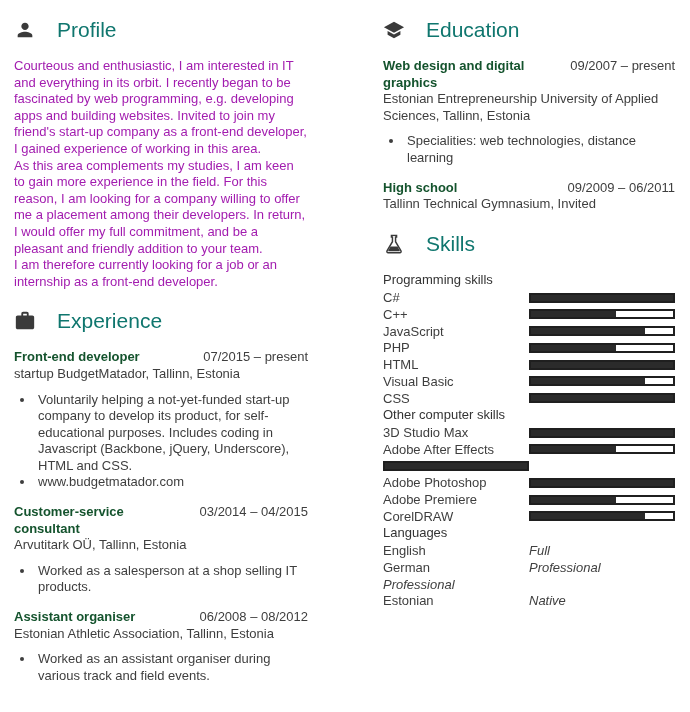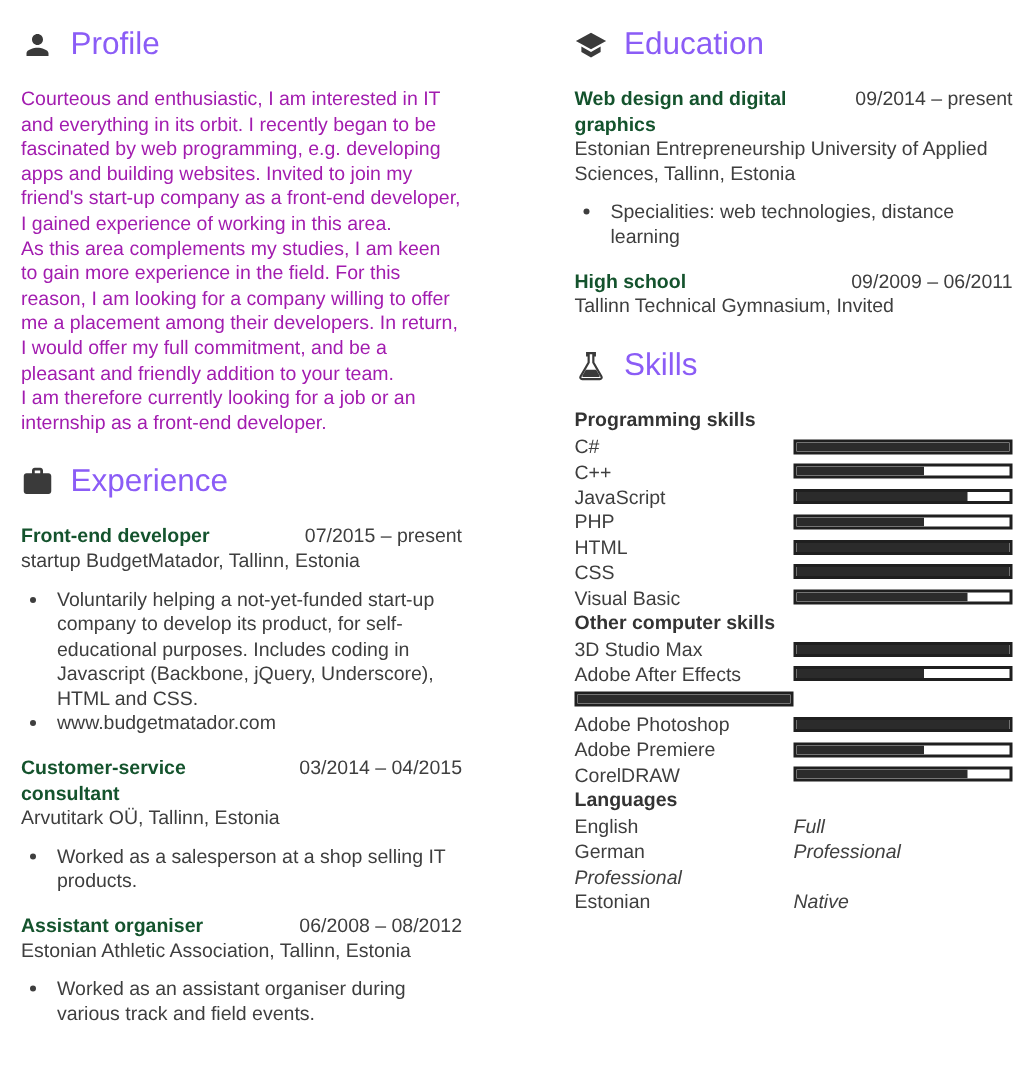--- a/index.html
+++ b/index.html
@@ -18,25 +18,25 @@
     grid-template-columns: 294px 292px;
     column-gap: 75px;
     align-content: start;
     overflow: hidden;
     background: #ffffff;
   }
   .section + .section { margin-top: 19px; }
   .section-title {
     display: flex;
     align-items: center;
-    gap: 11px;
+    gap: 21px;
     font-size: 21px;
     line-height: 24px;
     font-weight: 400;
-    color: #8b5cf6;
+    color: #0f766e;
     margin: 0 0 16px 0;
   }
   .section-title svg { width: 22px; height: 22px; flex: none; }
   .para { font-size: 13px; line-height: 16.6px; color: #a21caf; }
   .entry-head {
     display: flex;
     justify-content: space-between;
     align-items: flex-start;
     font-size: 13px;
     line-height: 16.6px;
@@ -48,21 +48,21 @@
     margin: 9px 0 13px 0;
     padding-left: 21px;
     font-size: 13px;
     line-height: 16.6px;
     color: #3e3e3e;
   }
   ul.bullets li { padding-left: 3px; }
   .skill-group { }
   .skill-group:first-child { margin-top: 0; }
   .skill-group-heading {
-    font-weight: bold;
+    font-weight: normal;
     font-size: 13px;
     line-height: 16.6px;
     color: #333333;
     margin-bottom: 1px;
   }
   .skill-row {
     display: grid;
     grid-template-columns: 1fr 146px;
     align-items: center;
     height: 16.75px;
@@ -147,21 +147,21 @@
       <h2 class="section-title">
         <svg viewBox="0 0 24 24">
           <path fill="#3a3a3a" d="M5 13.18v4L12 21l7-3.82v-4L12 17l-7-3.82zM12 3L1 9l11 6 11-6-11-6z"></path>
         </svg>
         <span>Education</span>
       </h2>
       <div id="education-entries">
           <div class="entry">
             <div class="entry-head">
               <div class="entry-title">Web design and digital graphics</div>
-              <div class="entry-dates">09/2014 – present</div>
+              <div class="entry-dates">09/2007 – present</div>
             </div>
             <div class="entry-org">Estonian Entrepreneurship University of Applied Sciences, Tallinn, Estonia</div>
             <ul class="bullets">
               <li class="bullet">Specialities: web technologies, distance learning</li>
             </ul>
           </div>
           <div class="entry">
             <div class="entry-head">
               <div class="entry-title">High school</div>
               <div class="entry-dates">09/2009 – 06/2011</div>
@@ -206,29 +206,29 @@
                 <div class="skill-bar-fill" style="width: 60%;"></div>
               </div>
             </div>
             <div class="skill-row">
               <div class="skill-name">HTML</div>
               <div class="skill-bar">
                 <div class="skill-bar-fill" style="width: 100%;"></div>
               </div>
             </div>
             <div class="skill-row">
+              <div class="skill-name">Visual Basic</div>
+              <div class="skill-bar">
+                <div class="skill-bar-fill" style="width: 80%;"></div>
+              </div>
+            </div>
+            <div class="skill-row">
               <div class="skill-name">CSS</div>
               <div class="skill-bar">
                 <div class="skill-bar-fill" style="width: 100%;"></div>
-              </div>
-            </div>
-            <div class="skill-row">
-              <div class="skill-name">Visual Basic</div>
-              <div class="skill-bar">
-                <div class="skill-bar-fill" style="width: 80%;"></div>
               </div>
             </div>
           </div>
           <div class="skill-group">
             <div class="skill-group-heading">Other computer skills</div>
             <div class="skill-row">
               <div class="skill-name">3D Studio Max</div>
               <div class="skill-bar">
                 <div class="skill-bar-fill" style="width: 100%;"></div>
               </div>

